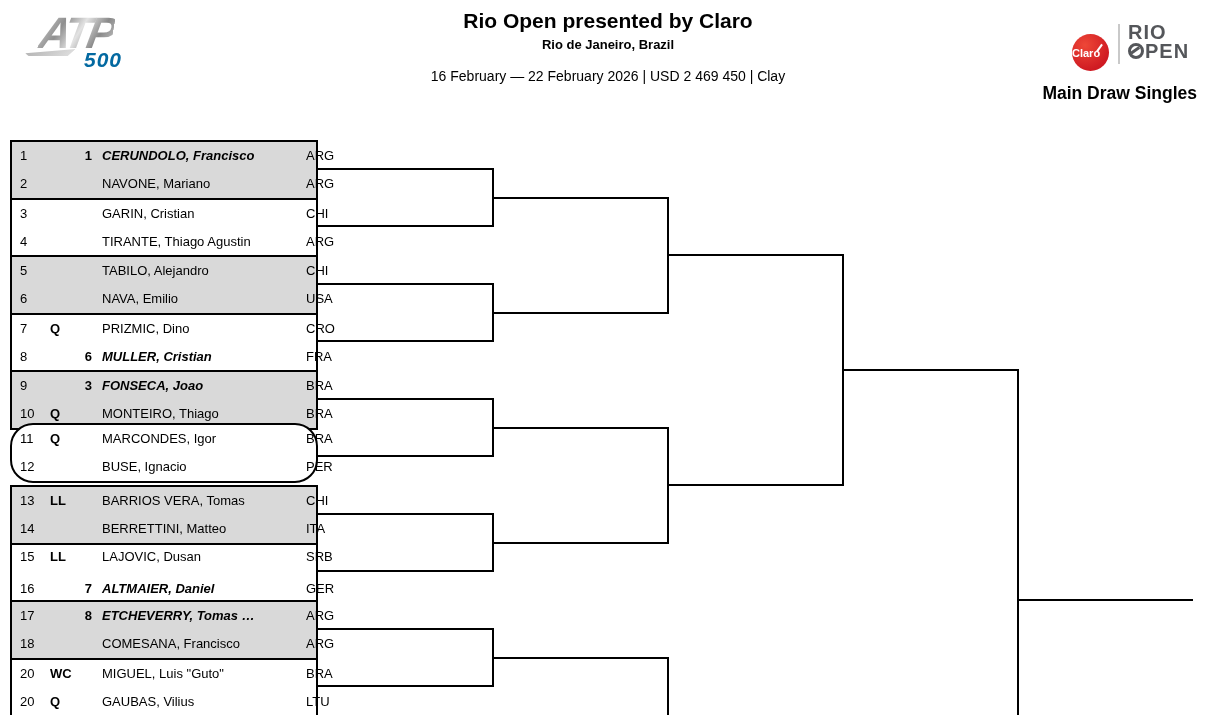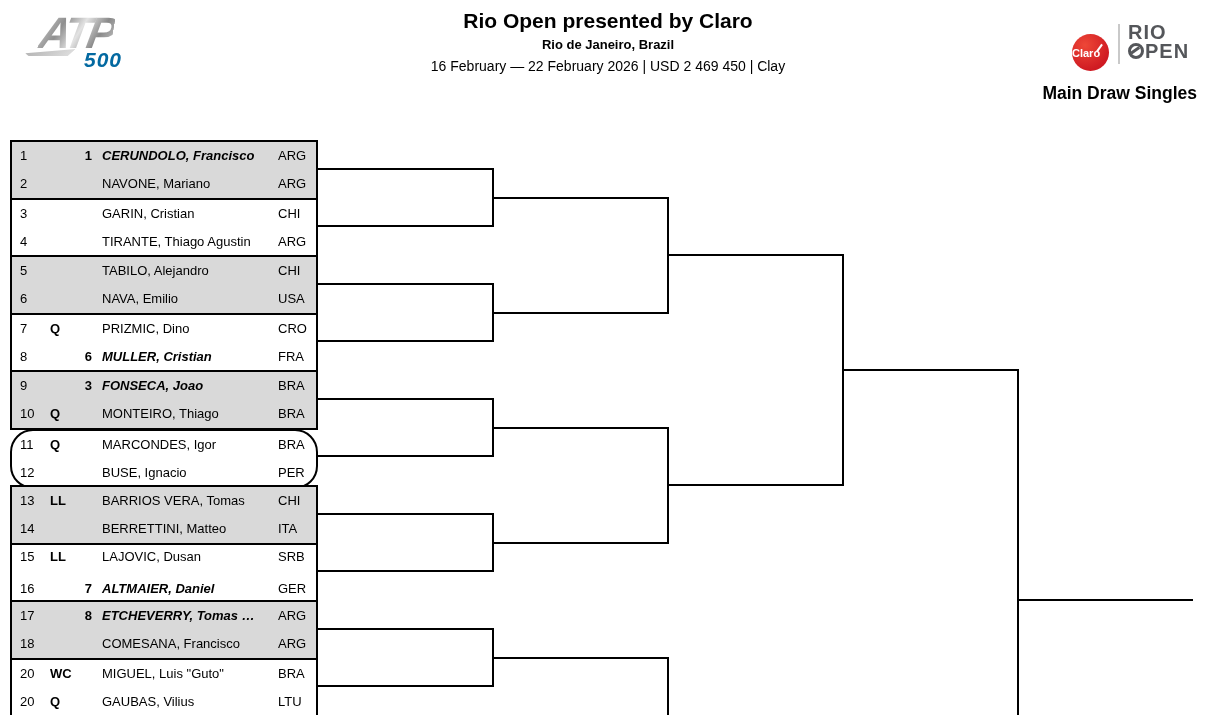--- a/index.html
+++ b/index.html
@@ -22,21 +22,21 @@
     transform:skewX(-48deg);
     clip-path:polygon(0 60%,100% 0,100% 100%,14% 100%);
   }
   .atp-tier{
     position:absolute;left:62px;top:42px;
     font-style:italic;font-weight:bold;font-size:21px;letter-spacing:1px;color:#0369a1;
   }
   .title-block{position:absolute;left:308px;top:9px;width:600px;text-align:center;}
   .t-title{font-size:21px;font-weight:bold;line-height:24px;}
   .t-subtitle{font-size:13px;font-weight:bold;line-height:19px;margin-top:2px;}
-  .t-details{font-size:14px;line-height:17px;margin-top:4px;}
+  .t-details{font-size:14px;line-height:17px;margin-top:14px;}
   
   .claro-circle{
     position:absolute;left:1072px;top:34px;width:37px;height:37px;border-radius:50%;
     background:radial-gradient(circle at 35% 30%,#ee4737,#cf1a22 72%);
     display:flex;align-items:center;justify-content:flex-start;
   }
   .claro-circle span{color:#fff;font-weight:bold;font-size:11px;letter-spacing:0;}
   .claro-slash{position:absolute;right:5px;top:13px;width:9px;height:2px;background:#fff;transform:rotate(-55deg);}
   .logo-divider{position:absolute;left:1118px;top:24px;width:2px;height:40px;background:#c9c9c9;}
   .rio-open{
@@ -61,21 +61,21 @@
   .match-box.shaded{background:#d9d9d9;}
   .row{
     display:grid;grid-template-columns:30px 26px 16px 1fr 46px;
     align-items:center;padding-left:8px;height:26px;font-size:13px;
   }
   .c-pos{font-weight:normal;}
   .c-entry{font-weight:bold;}
   .c-seed{font-weight:bold;text-align:right;}
   .c-name{padding-left:10px;white-space:nowrap;overflow:hidden;}
   .c-name.seeded{font-weight:bold;font-style:italic;}
-  .c-country{padding-left:8px;}
+  .c-country{padding-left:8px;margin-left:28px;}
   
   .bline{position:absolute;background:#000;}
 </style>
 </head>
 <body>
 
 <div class="page">
 
   <div class="atp-logo">
     <div class="atp-swoosh"></div>
@@ -175,21 +175,21 @@
           <span class="c-country">BRA</span>
         </div>
         <div class="row">
           <span class="c-pos">10</span>
           <span class="c-entry">Q</span>
           <span class="c-seed"></span>
           <span class="c-name">MONTEIRO, Thiago</span>
           <span class="c-country">BRA</span>
         </div>
       </div>
-      <div class="match-box" style="top: 289px; border-radius: 23px;">
+      <div class="match-box" style="top: 283px; border-radius: 23px;">
         <div class="row">
           <span class="c-pos">11</span>
           <span class="c-entry">Q</span>
           <span class="c-seed"></span>
           <span class="c-name">MARCONDES, Igor</span>
           <span class="c-country">BRA</span>
         </div>
         <div class="row">
           <span class="c-pos">12</span>
           <span class="c-entry"></span>

